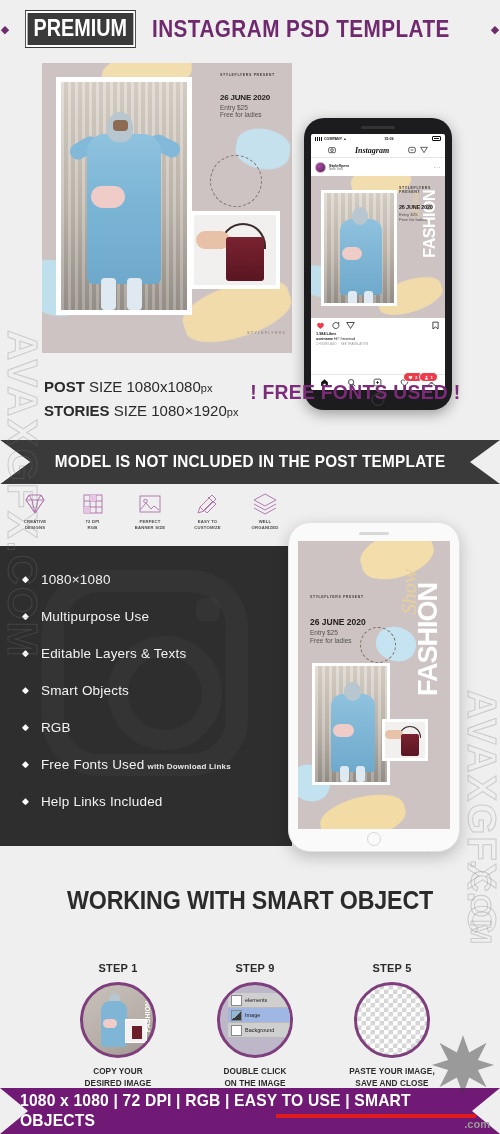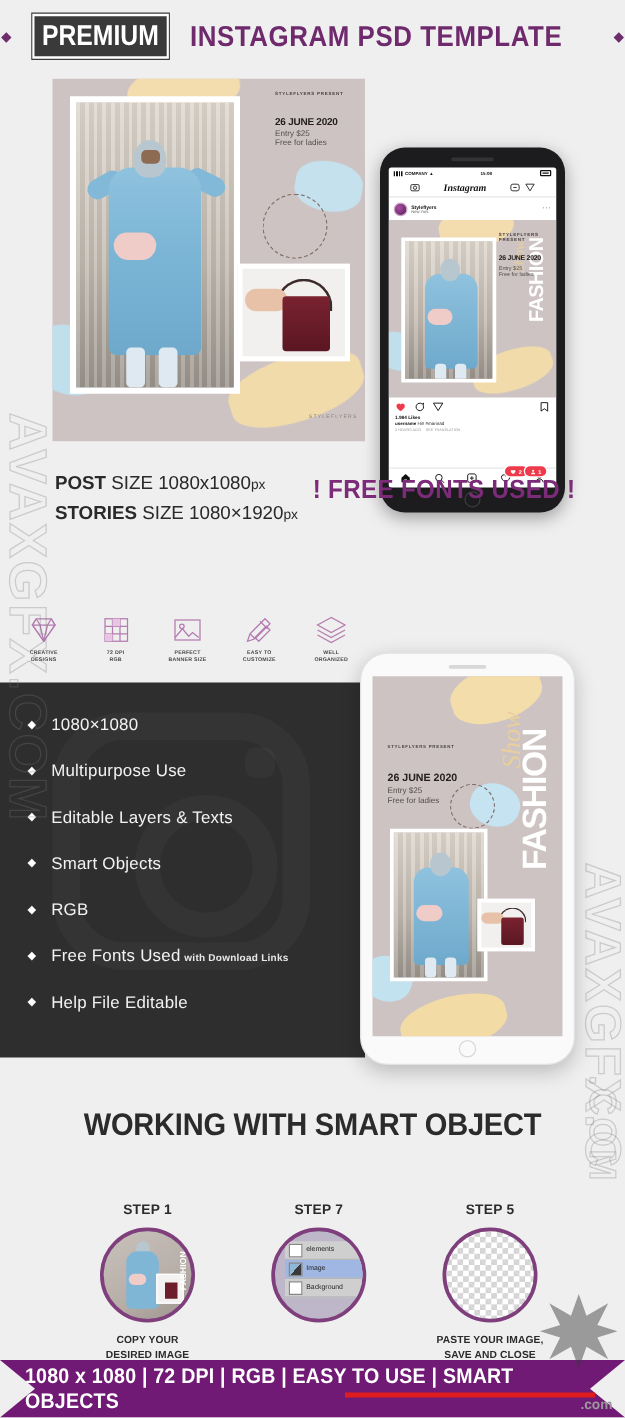--- a/index.html
+++ b/index.html
@@ -536,20 +536,23 @@
       <b>POST</b>
       <span>SIZE 1080x1080</span><span class="px">px</span>
     </div>
     <div class="size-line">
       <b>STORIES</b>
       <span>SIZE 1080×1920</span><span class="px">px</span>
     </div>
     <div class="free-fonts">! FREE FONTS USED !</div>
   </div>
 
+  <div class="ribbon">
+    <span class="ribbon-txt">MODEL IS NOT INCLUDED  IN THE POST TEMPLATE</span>
+  </div>
   <div class="ribbon-notch-l"></div>
   <div class="ribbon-notch-r"></div>
 
   <div class="features">
     <div class="feat">
       <svg width="26" height="24" viewBox="0 0 26 24" fill="none" stroke="#b47bb0" stroke-width="1">
         <path d="M4 8h18l-9 13z"></path>
           <path d="M4 8l3-5h12l3 5"></path>
           <path d="M7 3l-3 5 9 13 9-13-3-5"></path>
           <path d="M10 8l3 13 3-13"></path>
@@ -635,21 +638,21 @@
         <span class="feat-text">RGB</span>
       </div>
       <div class="feat-item">
         <span class="dia">◆</span>
         <span class="feat-text">
           <span>Free Fonts Used</span><span class="sub">with Download Links</span>
         </span>
       </div>
       <div class="feat-item">
         <span class="dia">◆</span>
-        <span class="feat-text">Help File Editable</span>
+        <span class="feat-text">Help Links Included</span>
       </div>
     </div>
   </div>
 
   <div class="phone2">
     <div class="phone2-speaker"></div>
     <div class="phone2-home"></div>
     <div class="story-screen">
       <div class="st-brush-y1"></div>
       <div class="st-brush-y2"></div>
@@ -693,37 +696,42 @@
           </span>
         <span class="mini-word">FASHION</span>
       </div>
       <div class="step-cap">
         <span>COPY YOUR</span><br>
         <span>DESIRED IMAGE</span>
       </div>
     </div>
 
     <div class="step">
-      <div class="step-title">STEP 7</div>
+      <div class="step-title">STEP 9</div>
       <div class="step-circle sc2">
         <div class="layers-panel">
           <div class="lay-row">
             <span class="lay-thumb"></span>
             <span>elements</span>
           </div>
           <div class="lay-row sel">
             <span class="lay-thumb img"></span>
             <span>Image</span>
           </div>
           <div class="lay-row">
             <span class="lay-thumb"></span>
             <span>Background</span>
           </div>
         </div>
       </div>
+      <div class="step-cap">
+        <span>DOUBLE CLICK</span><br>
+        <span>ON THE IMAGE</span><br>
+        <span>LAYER</span>
+      </div>
     </div>
 
     <div class="step">
       <div class="step-title">STEP 5</div>
       <div class="step-circle sc3"></div>
       <div class="step-cap">
         <span>PASTE YOUR IMAGE,</span><br>
         <span>SAVE AND CLOSE</span><br>
         <span>THE FILE</span>
       </div>

